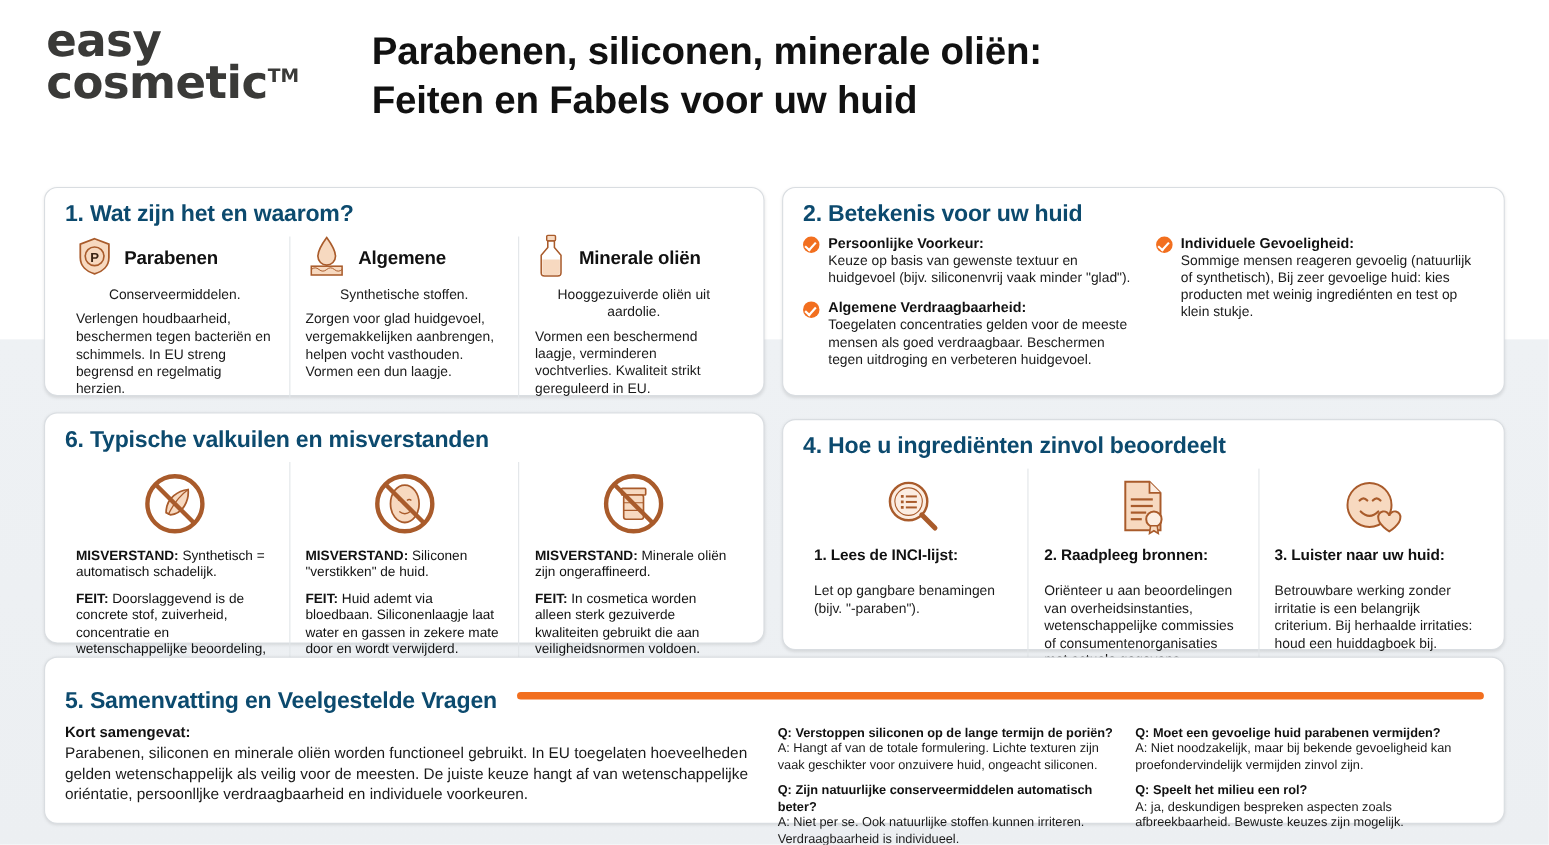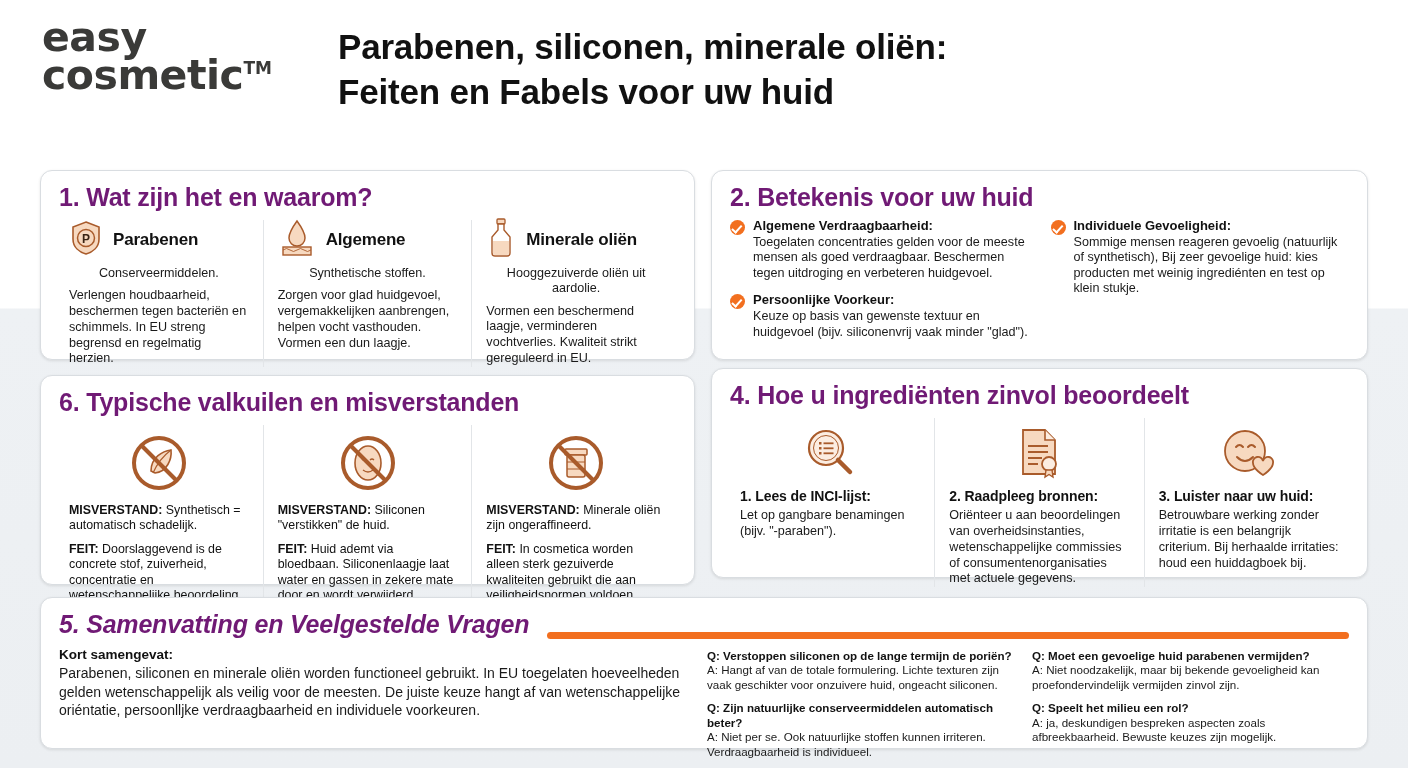--- a/index.html
+++ b/index.html
@@ -60,27 +60,27 @@
   .card {
     position: absolute;
     background: #ffffff;
     border: 1px solid #d9dde1;
     border-radius: 12px;
     box-shadow: 0 1px 3px rgba(0,0,0,0.10);
   }
   #card1 { left: 40px;  top: 170px; width: 655px; height: 190px; }
   #card2 { left: 711px; top: 170px; width: 657px; height: 190px; }
   #card3 { left: 40px;  top: 375px; width: 655px; height: 210px; }
-  #card4 { left: 711px; top: 368px; width: 657px; height: 210px; }
+  #card4 { left: 711px; top: 381px; width: 657px; height: 210px; }
   #card5 { left: 40px;  top: 597px; width: 1328px; height: 152px; }
 
   .card-title {
-    font-size: 25px;
+    font-size: 21px;
     font-weight: 700;
-    color: #701a75;
+    color: #0c4a6e;
     letter-spacing: -0.2px;
   }
   #card1 .card-title, #card3 .card-title { padding: 12px 0 0 18px; }
   #card2 .card-title, #card4 .card-title { padding: 12px 0 0 18px; }
 
   
   .cols3 {
     display: flex;
     padding: 8px 14px 0 14px;
   }
@@ -139,25 +139,25 @@
   }
 
   
   #card3 .col { text-align: left; }
   .c3-icon { height: 68px; display: flex; align-items: center; justify-content: center; margin: 4px 0 6px; }
   .c3-line { font-size: 12.4px; color: #111111; line-height: 1.24; margin-bottom: 8px; }
   .c3-line b { font-weight: 700; }
 
   
   .c4-icon { height: 62px; display: flex; align-items: center; justify-content: center; margin: 4px 0 4px; }
-  .c4-head { font-size: 14px; font-weight: 700; color: #111111; margin-bottom: 4px; letter-spacing: -0.1px; }
+  .c4-head { font-size: 14px; font-weight: 700; color: #111111; margin-bottom: 18px; letter-spacing: -0.1px; }
   .c4-body { font-size: 12.6px; color: #1a1a1a; line-height: 1.26; }
 
   
-  .c5-titlerow { display: flex; align-items: flex-end; padding: 12px 18px 0 18px; font-style: italic; }
+  .c5-titlerow { display: flex; align-items: flex-start; padding: 28px 18px 0 18px; }
   .c5-rule {
     flex: 1 1 auto; height: 7px; background: #F26F1F;
     border-radius: 4px; margin-left: 18px; margin-top: 3px;
   }
   .c5-body { display: flex; padding: 8px 18px 0 18px; gap: 8px; }
   .c5-summary { flex: 0 0 640px; }
   .c5-sum-head { font-size: 13.5px; font-weight: 700; color: #111111; margin-bottom: 2px; }
   .c5-sum-text { font-size: 14px; color: #1a1a1a; line-height: 1.33; }
   .faq-col { flex: 1 1 0; padding-top: 2px; }
   .faq-item { margin-bottom: 9px; }
@@ -232,30 +232,30 @@
   </div>
 
   <div class="card" id="card2">
     <div class="card-title">2. Betekenis voor uw huid</div>
     <div class="c2-wrap">
       <div class="c2-col">
 
         <div class="bullet">
           <span class="check"></span>
           <span class="txt">
-            <span class="b-head" style="display:block">Algemene Verdraagbaarheid:</span>
-            <span class="b-body" style="display:block">Toegelaten concentraties gelden voor de meeste mensen als goed verdraagbaar. Beschermen tegen uitdroging en verbeteren huidgevoel.</span>
+            <span class="b-head" style="display:block">Persoonlijke Voorkeur:</span>
+            <span class="b-body" style="display:block">Keuze op basis van gewenste textuur en huidgevoel (bijv. siliconenvrij vaak minder "glad").</span>
           </span>
         </div>
 
         <div class="bullet">
           <span class="check"></span>
           <span class="txt">
-            <span class="b-head" style="display:block">Persoonlijke Voorkeur:</span>
-            <span class="b-body" style="display:block">Keuze op basis van gewenste textuur en huidgevoel (bijv. siliconenvrij vaak minder "glad").</span>
+            <span class="b-head" style="display:block">Algemene Verdraagbaarheid:</span>
+            <span class="b-body" style="display:block">Toegelaten concentraties gelden voor de meeste mensen als goed verdraagbaar. Beschermen tegen uitdroging en verbeteren huidgevoel.</span>
           </span>
         </div>
 
       </div>
       <div class="c2-col">
 
         <div class="bullet">
           <span class="check"></span>
           <span class="txt">
             <span class="b-head" style="display:block">Individuele Gevoeligheid:</span>

